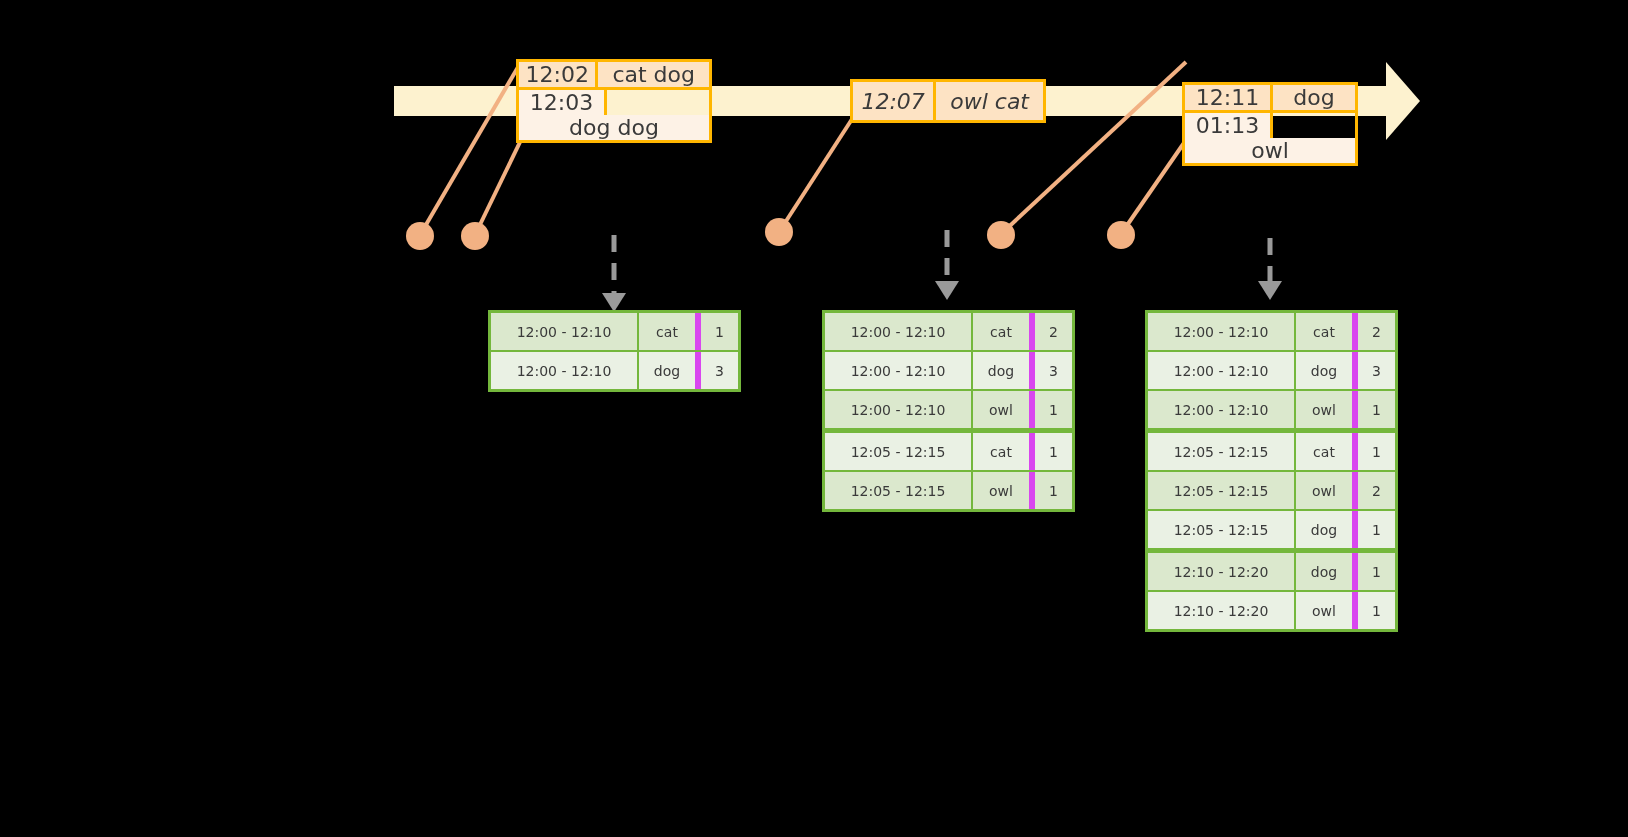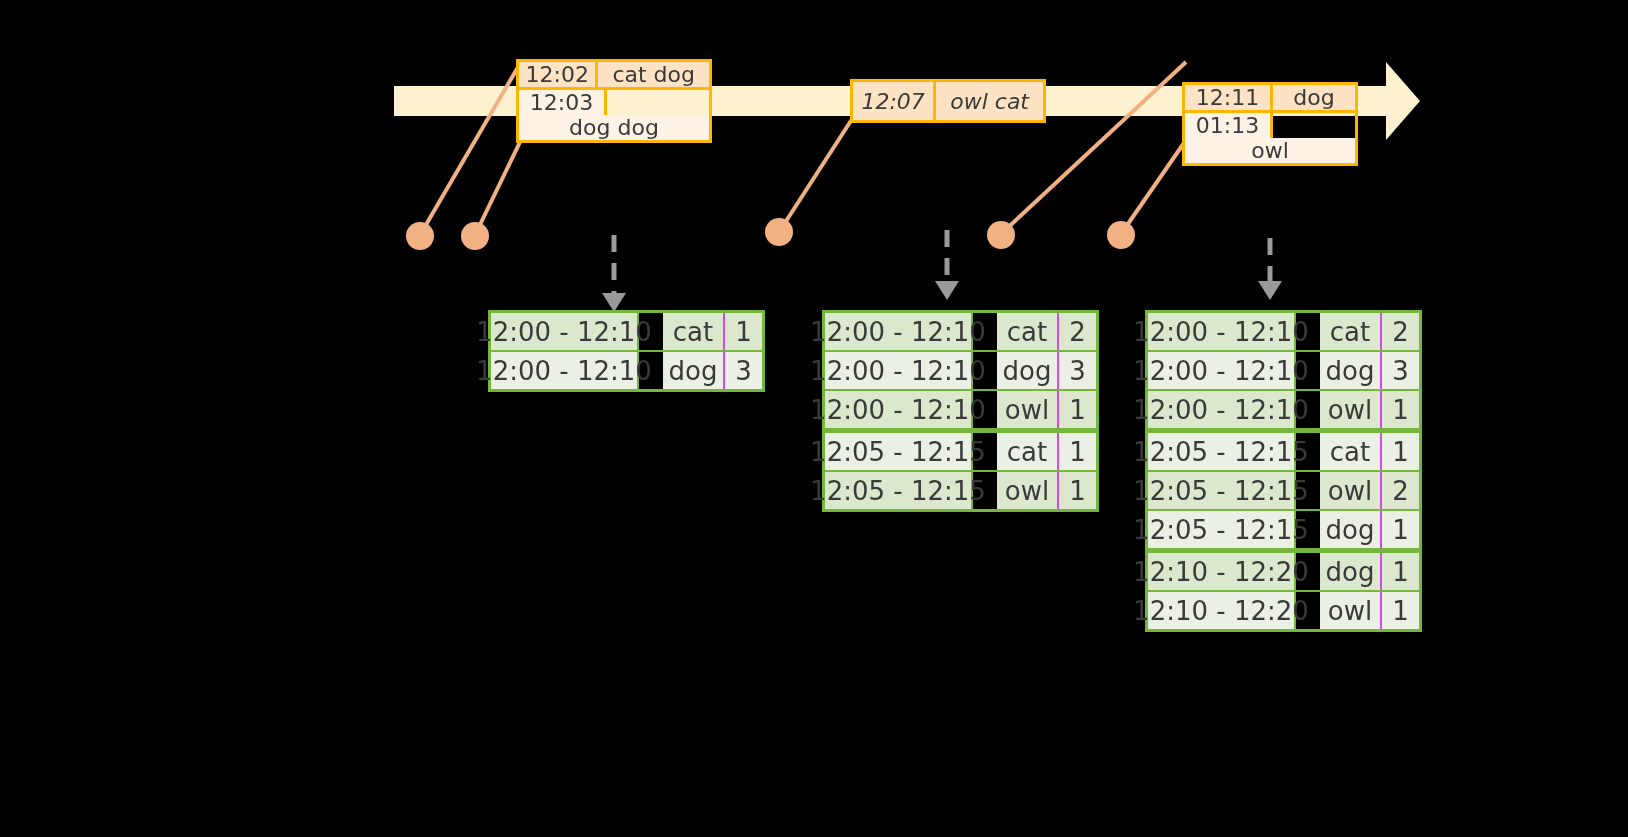--- a/index.html
+++ b/index.html
@@ -23,24 +23,24 @@
   .ev-time{width:88px;border-right:3px solid #ffb600;}
   .ev-words{flex:1 1 auto;padding:0 14px;}
   .ev-row.shade .ev-time,.ev-row.shade .ev-words{background:#fde3c4;}
   .ev-row.plain .ev-time,.ev-row.plain .ev-words{background:#fdf2e6;}
 
   
   .res-table{position:absolute;border:3px solid #74b73c;box-sizing:border-box;}
   .res-row{display:flex;}
   .res-row + .res-row{border-top:2px solid #74b73c;}
   .res-row.gap{border-top:5px solid #74b73c;}
-  .res-cell{font-size:26px;color:#3a3a3a;display:flex;align-items:center;
+  .res-cell{font-size:14px;color:#3a3a3a;display:flex;align-items:center;
             justify-content:center;box-sizing:border-box;height:37px;white-space:nowrap;}
   .res-cell.win{width:148px;border-right:2px solid #74b73c;}
-  .res-cell.word{width:62px;border-right:2px solid #d946ef;margin-left:24px;}
+  .res-cell.word{width:62px;border-right:6px solid #d946ef;}
   .res-cell.cnt{width:37px;}
   .res-row.shade .res-cell{background:#dbe8cd;}
   .res-row.plain .res-cell{background:#eaf1e4;}
 </style>
 </head>
 <body>
 
 <div id="stage">
 
   <div class="tl-band" style="left:380px;top:86px;width:1005px;height:30px;"></div>

